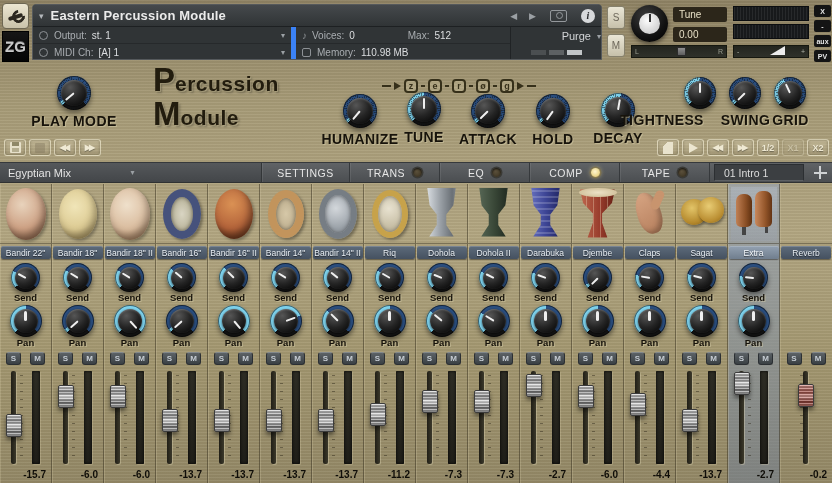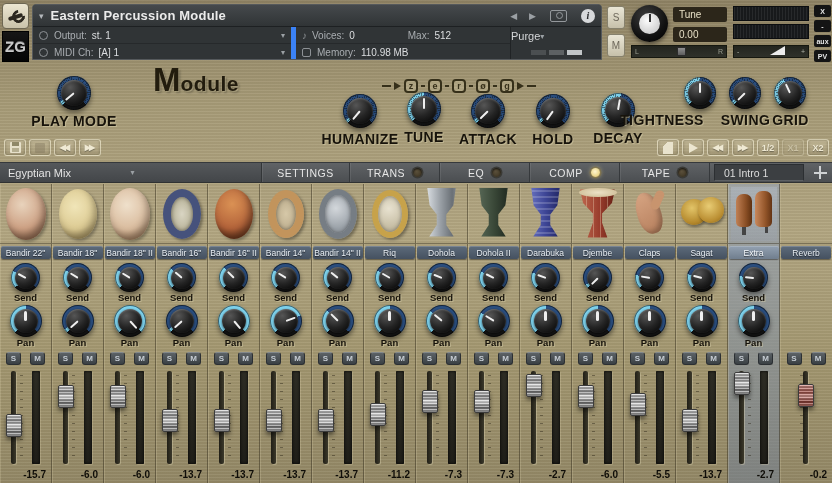--- a/index.html
+++ b/index.html
@@ -45,21 +45,21 @@
   .hcol3{ flex:1; display:flex; flex-direction:column; align-items:center; }
   .hrow{ flex:1; display:flex; align-items:center; padding:0 6px; font-size:10px; color:#a9adb1;
     border-bottom:1px solid #26292b; white-space:nowrap; }
   .hrow:last-child{ border-bottom:none; }
   .hrow .val{ color:#dcdee0; margin-left:5px; }
   .hrow .spacer{ flex:1; }
   .mini-ic{ width:9px; height:9px; border:1.2px solid #8d9195; border-radius:50%; margin-right:6px; flex:none; position:relative; }
   .mini-ic.sq{ border-radius:2px; }
   .mini-note{ color:#8d9195; font-size:10px; margin-right:5px; }
   .dd-caret{ color:#9ba0a4; font-size:8px; }
-  .purge-row{ height:18px; display:flex; align-items:center; justify-content:flex-start; 
+  .purge-row{ height:18px; display:flex; align-items:center; justify-content:flex-end; gap:6px;
     color:#d3d5d7; font-size:11px; width:100%; }
   .purge-meters{ display:flex; gap:3px; align-items:center; height:14px; }
   .purge-meters i{ width:15px; height:5px; display:block; }
   .pm1{ background:#4b4f51; } .pm2{ background:#5d6163; } .pm3{ background:#c2c6c8; }
 
   .sm-col{ position:absolute; left:607px; top:6px; width:18px; }
   .sm-head-btn{ width:18px; height:23px; background:linear-gradient(#eae6d6,#c6c0aa); border:1px solid #86816d;
     border-radius:3px; color:#6d675a; font-size:10px; display:flex; align-items:center; justify-content:center; }
   .sm-head-btn + .sm-head-btn{ margin-top:5px; }
 
@@ -352,20 +352,21 @@
   <div class="kring" style="background: conic-gradient(from 225deg, rgb(127, 212, 239) 0deg, rgb(127, 212, 239) 13.5deg, rgb(43, 79, 128) 13.5deg, rgb(43, 79, 128) 270deg, rgb(20, 20, 20) 270deg, rgb(20, 20, 20) 360deg);"></div>
     <div class="kbody">
       <div class="kptr" style="transform: rotate(-130deg);">
         <i></i>
       </div>
     </div>
 </div>
 <div class="pk-label" style="left:24px; top:113px; width:100px;">PLAY MODE</div>
 
 <div class="epm-logo">
+  <div><span class="cap">P</span><span class="rest">ercussion</span></div>
   <div><span class="cap">M</span><span class="rest">odule</span></div>
 </div>
 
 <div class="zerog">
   <span class="zg-tail"></span>
     <span class="zg-arr"></span>
   <span class="zg-box">z</span>
     <span class="zg-dash"></span>
   <span class="zg-box">e</span>
     <span class="zg-dash"></span>
@@ -970,21 +971,21 @@
     <div class="ch-sm">
       <div class="sm-btn solo">S</div>
       <div class="sm-btn mute">M</div>
     </div>
     <div class="ch-fader">
       <div class="ftrack">
         <div class="fhandle" style="top: 35%;"></div>
       </div>
       <div class="fmeter"></div>
     </div>
-    <div class="ch-value">-5.5</div>
+    <div class="ch-value">-4.4</div>
   </div>
     <div class="channel">
     <div class="ch-image">
       <div class="art art-cymbals"></div>
     </div>
     <div class="ch-name">Sagat</div>
     <div class="knob-wrap send-wrap knob">
       <div class="kring" style="background: conic-gradient(from 225deg, rgb(127, 212, 239) 0deg, rgb(127, 212, 239) 59deg, rgb(43, 79, 128) 59deg, rgb(43, 79, 128) 270deg, rgb(20, 20, 20) 270deg, rgb(20, 20, 20) 360deg);"></div>
         <div class="kbody" style="inset:3.5px;">
           <div class="kptr" style="transform: rotate(-76deg);">

